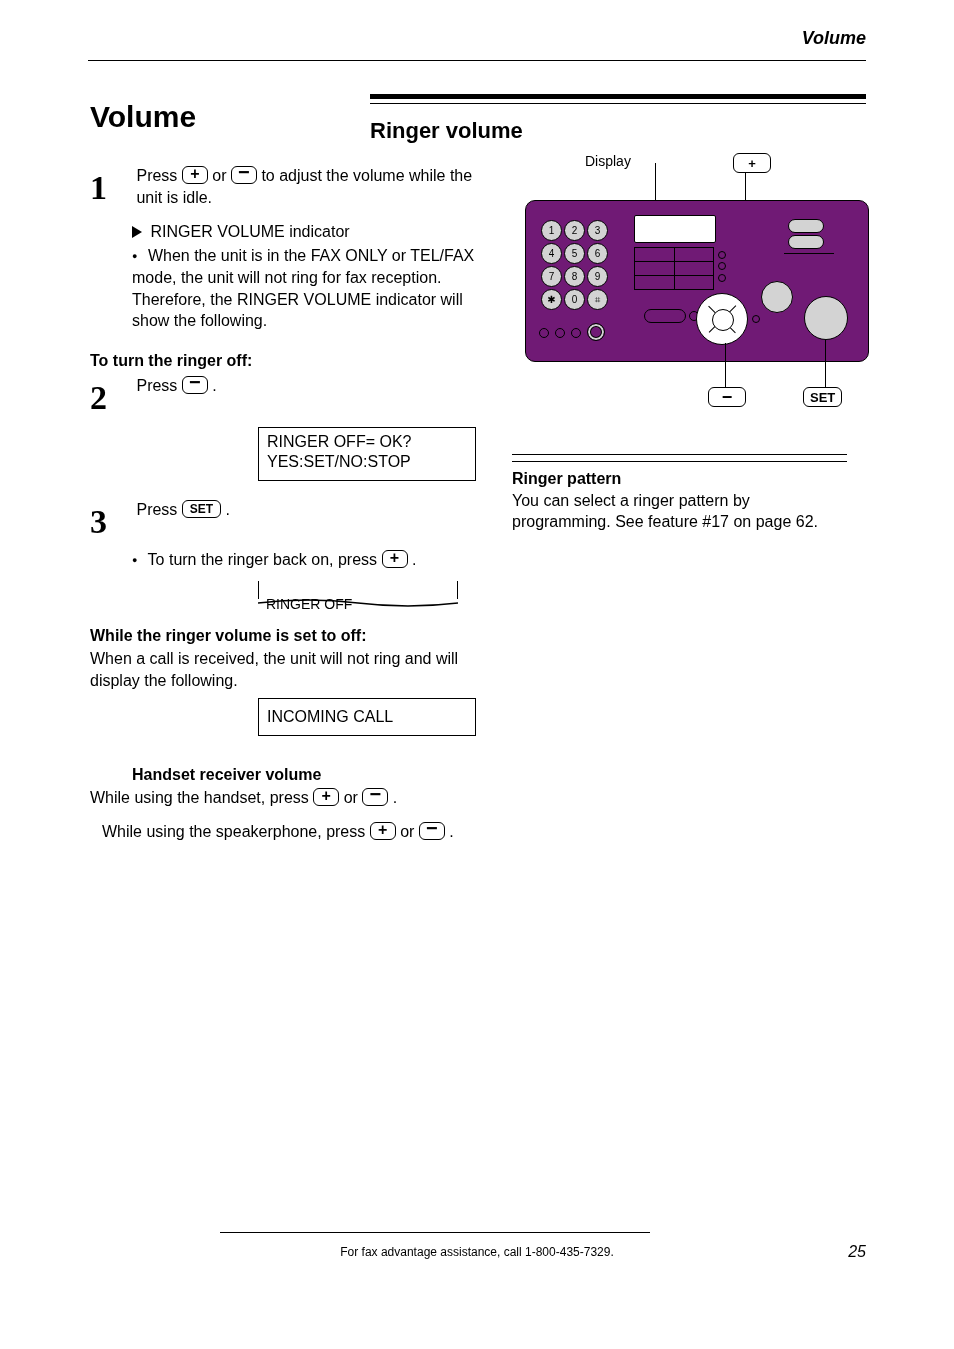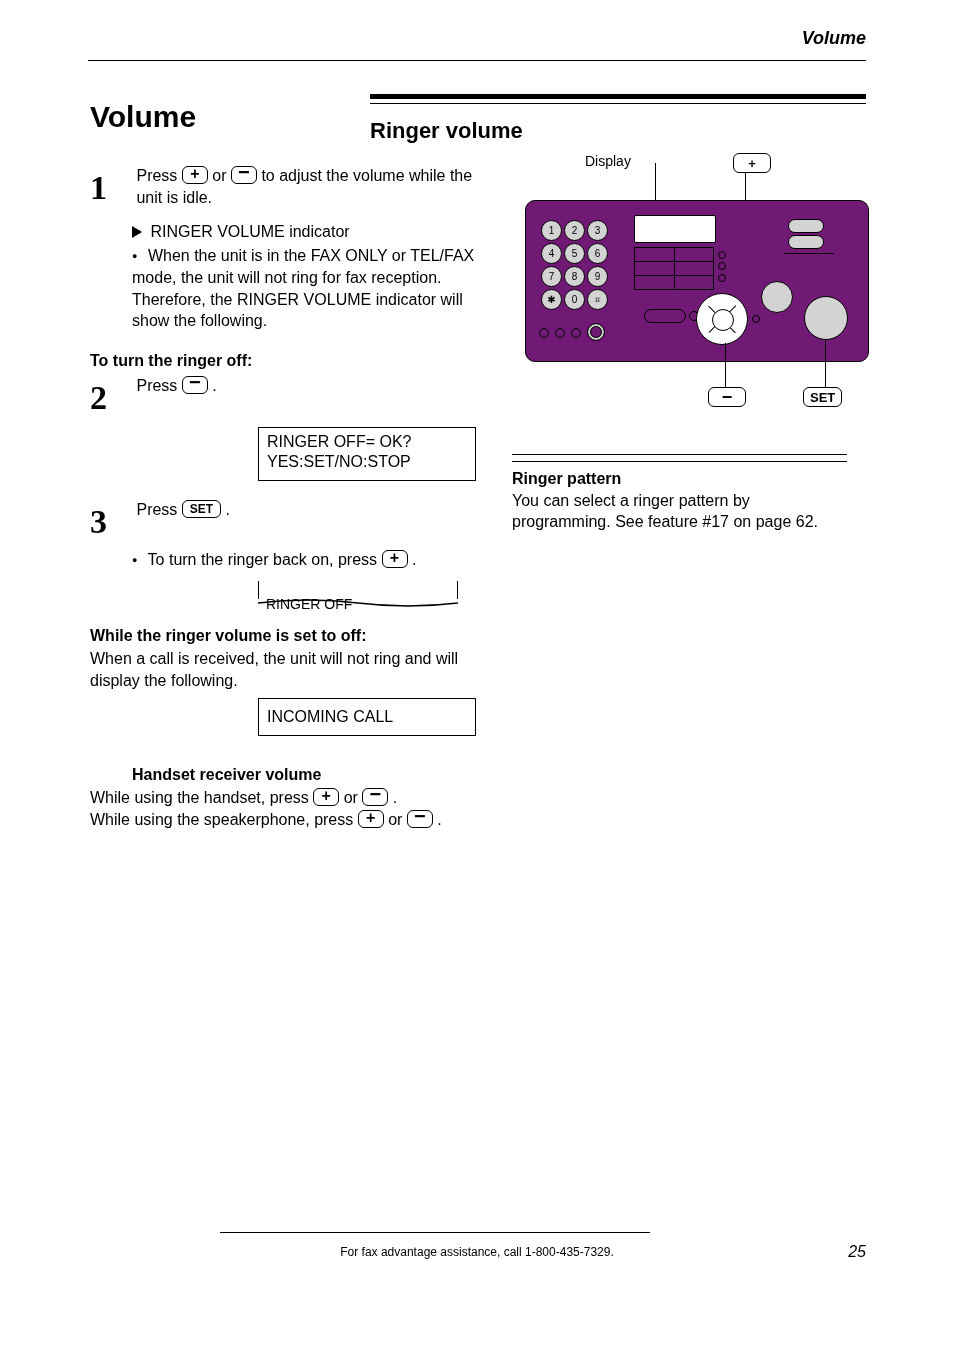--- a/index.html
+++ b/index.html
@@ -290,21 +290,21 @@
 
     <p style="font-weight:bold; margin:28px 0 2px 42px;">Handset receiver volume</p>
     <p class="indent42" style="margin:0;">
       <span>While using the handset, press </span>
       <span class="btn-plus">+</span>
       <span> or </span>
       <span class="btn-minus">−</span>
       <span>.</span>
     </p>
 
-    <p class="indent42" style="margin:0;">
+    <p class="indent42" style="margin:12px;">
       <span>While using the speakerphone, press </span>
       <span class="btn-plus">+</span>
       <span> or </span>
       <span class="btn-minus">−</span>
       <span>.</span>
     </p>
   </div>
 
   <div class="panel-wrap">
     <div class="callout-label" style="left:60px; top:-2px;">Display</div>

